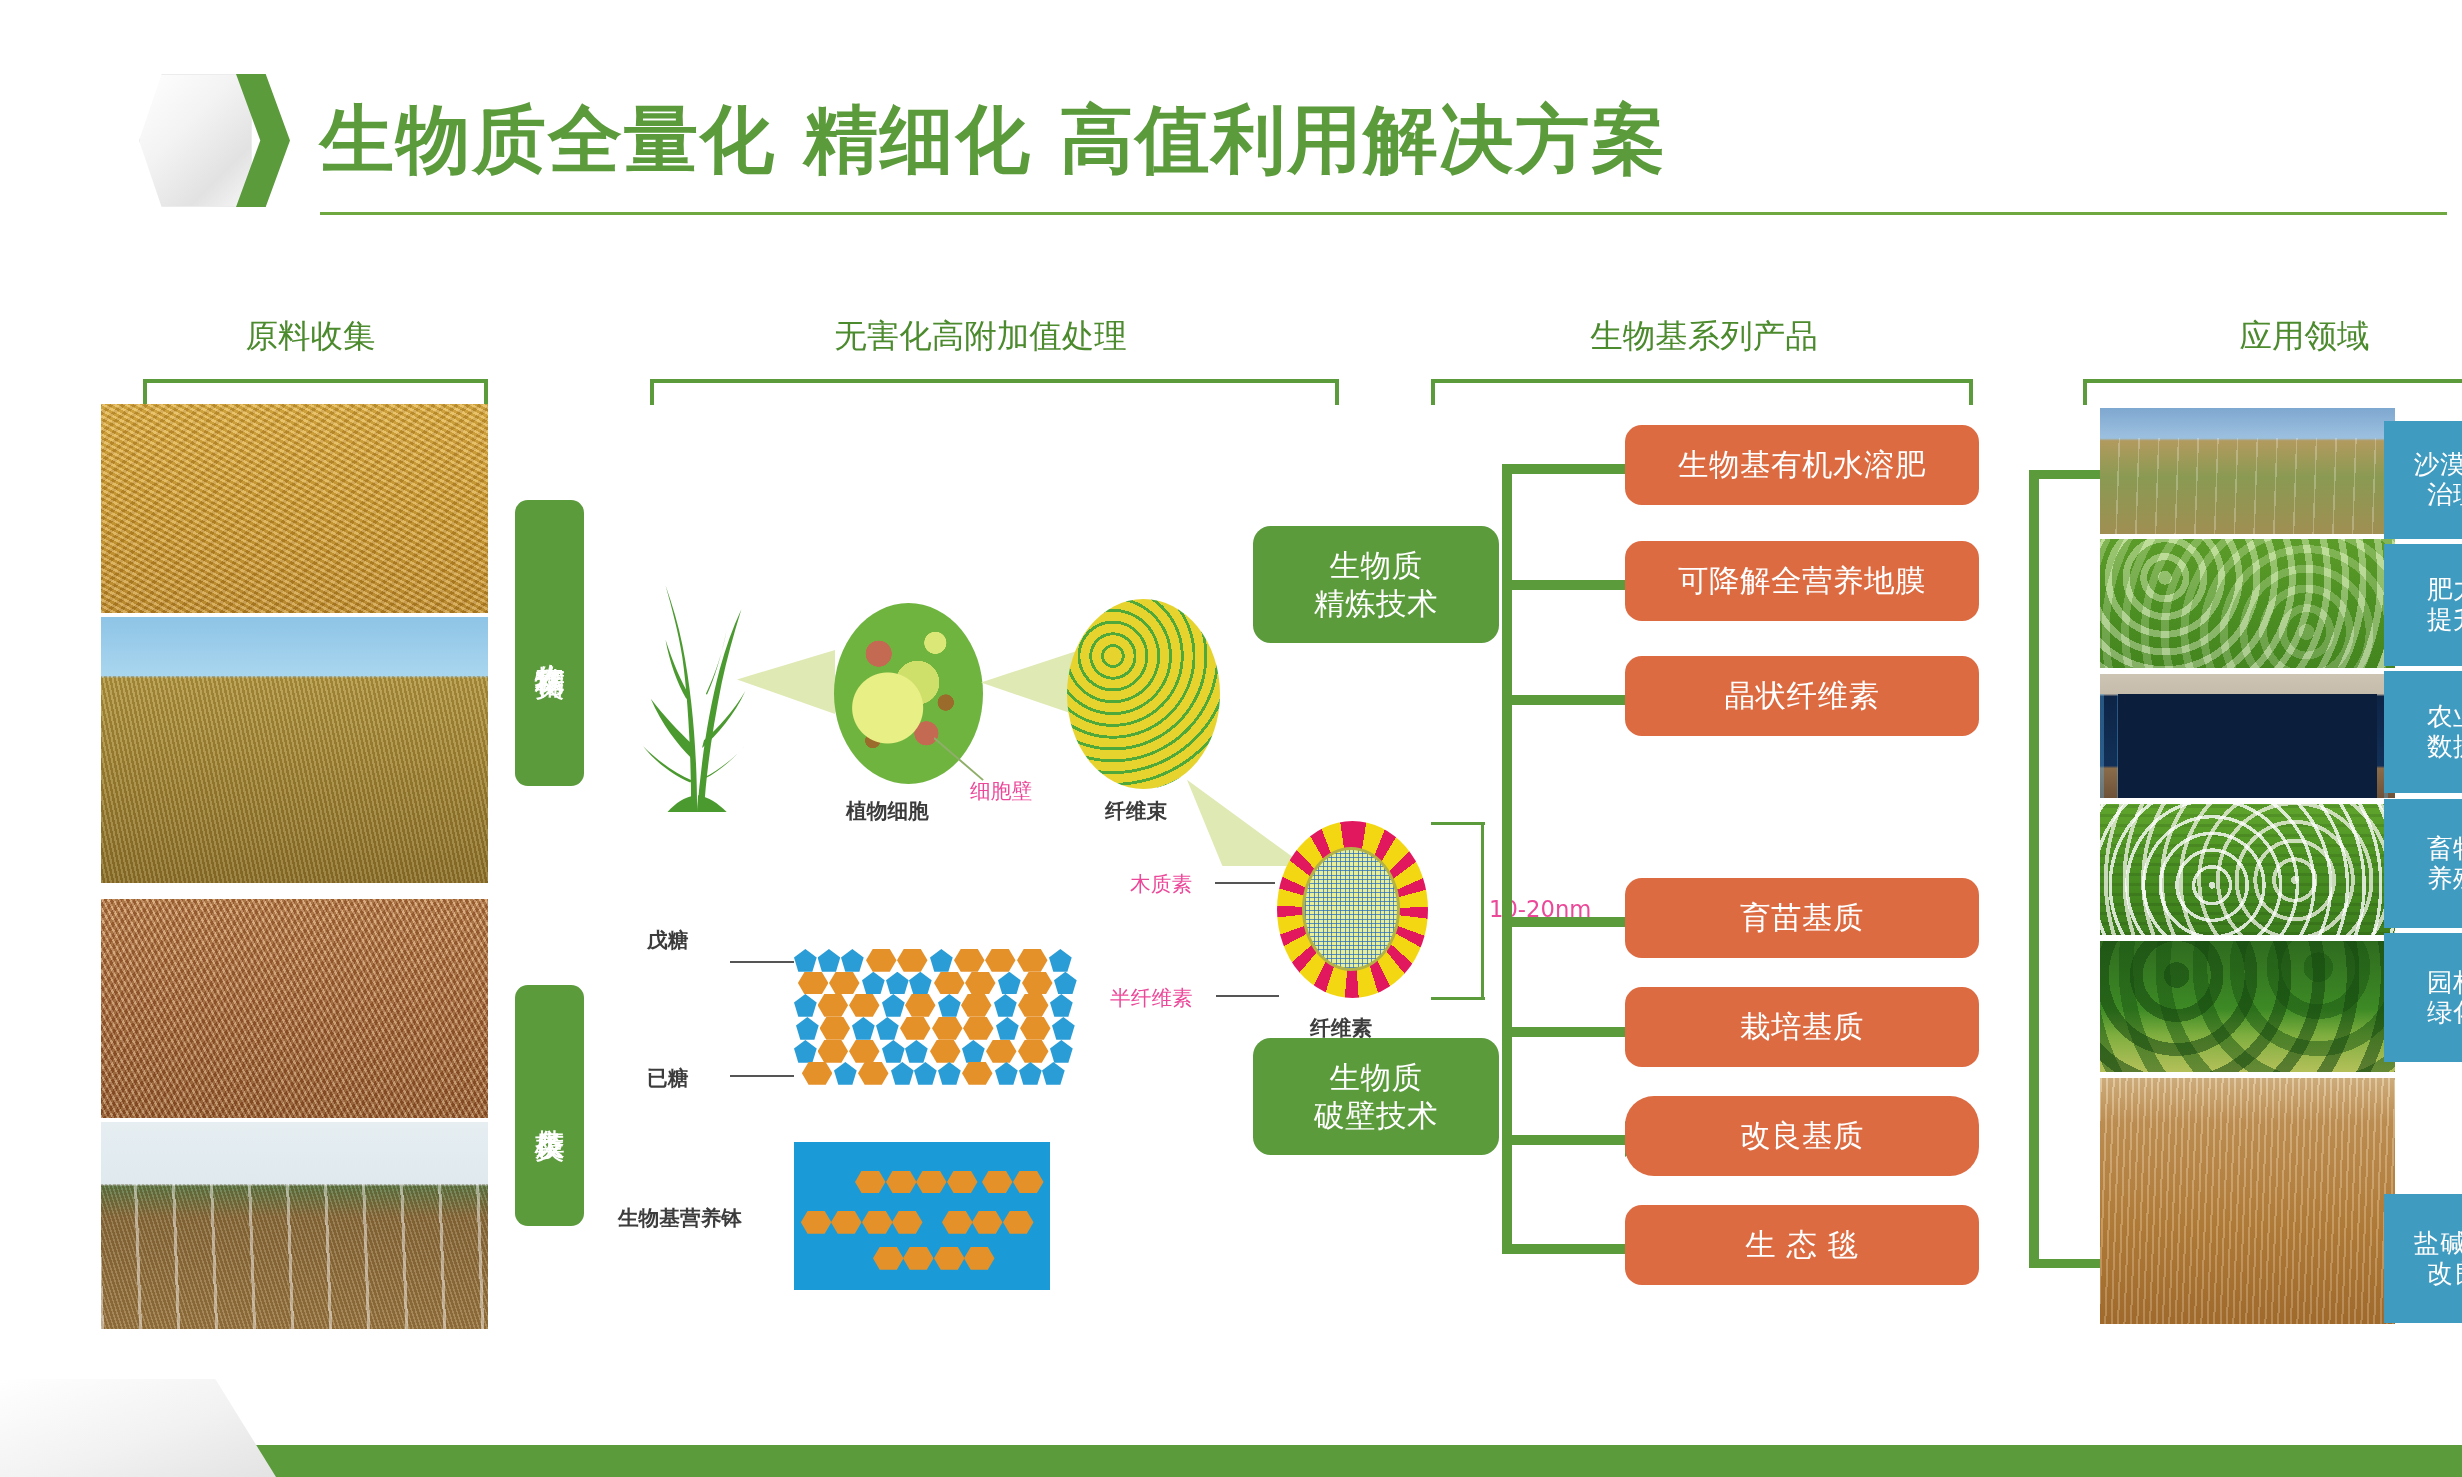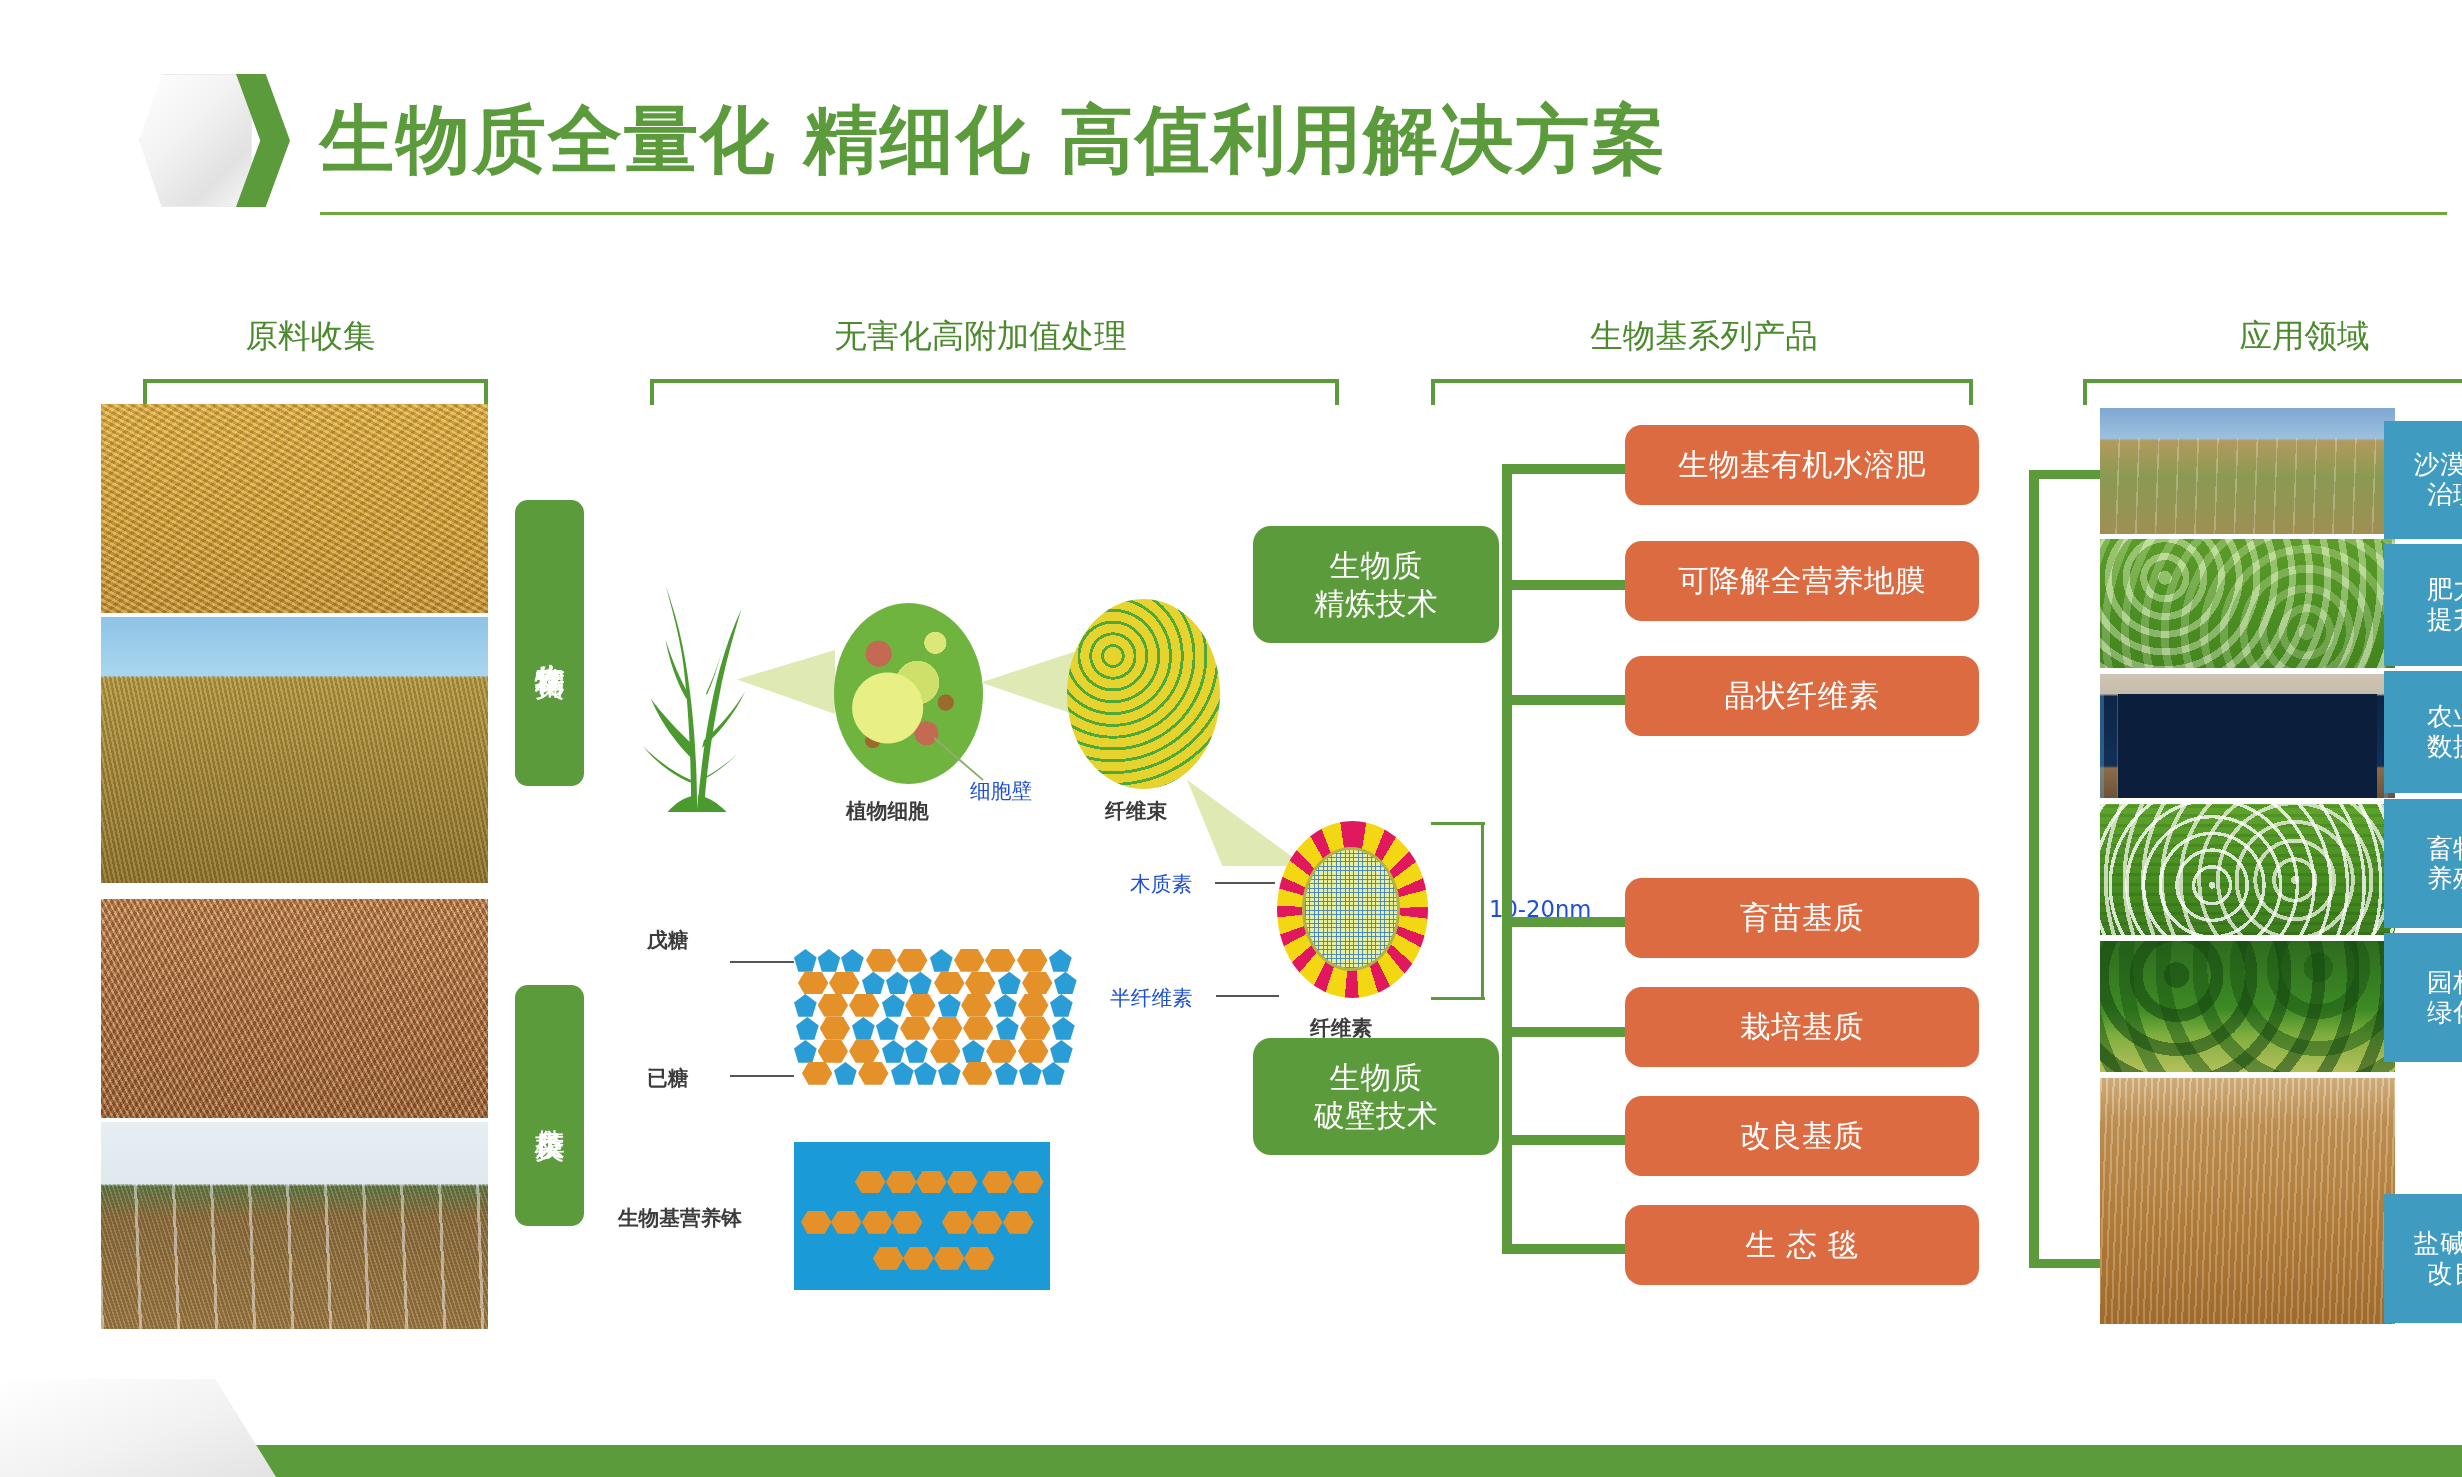--- a/index.html
+++ b/index.html
@@ -121,21 +121,21 @@
     writing-mode: vertical-rl; text-orientation: upright;
     display: flex; align-items: center; justify-content: center;
     letter-spacing: 1px; text-align: center;
   }
 
   
   #sci { position: absolute; left: 613px; top: 502px; width: 886px; height: 788px; }
   .sci-label {
     position: absolute; font-size: 20.7px; color: #333333; white-space: nowrap; font-weight: bold;
   }
-  .sci-label.green { color: #1d4ed8; font-weight: normal; }
+  .sci-label.green { color: #ec4899; font-weight: normal; }
   .sci-label.dim   { color: #3c3c3c; font-weight: bold; }
 
   .cell-disc {
     position: absolute; border-radius: 50%;
     background:
       radial-gradient(circle at 36% 58%, #e8ef84 0 35px, transparent 36px),
       radial-gradient(circle at 56% 44%, #cfe06a 0 21.7px, transparent 22px),
       radial-gradient(circle at 30% 28%, #c46a52 0 12.8px, transparent 13.3px),
       radial-gradient(circle at 62% 72%, #c46a52 0 11.8px, transparent 12.3px),
       radial-gradient(circle at 68% 22%, #dbe878 0 10.8px, transparent 11.3px),
@@ -438,21 +438,21 @@
 <div class="arrowhead" style="left:1625px; top:1013px;"></div>
 <div class="arrowhead" style="left:1625px; top:1121px;"></div>
 <div class="arrowhead" style="left:1625px; top:1230px;"></div>
 
 <div class="prod-box" style="left:1625px; top:425px;  width:354px; height:80px;">生物基有机水溶肥</div>
 <div class="prod-box" style="left:1625px; top:541px; width:354px; height:80px;">可降解全营养地膜</div>
 <div class="prod-box" style="left:1625px; top:656px; width:354px; height:80px;">晶状纤维素</div>
 
 <div class="prod-box" style="left:1625px; top:878px; width:354px; height:80px;">育苗基质</div>
 <div class="prod-box" style="left:1625px; top:987px; width:354px; height:80px;">栽培基质</div>
-<div class="prod-box" style="left:1625px; top:1096px; width:354px; height:80px;">改良基质</div>
+<div class="prod-box" style="left:1625px; top:1096px; width:354px; height:80px;border-radius:29px;">改良基质</div>
 <div class="prod-box" style="left:1625px; top:1205px; width:354px; height:80px;">生 态 毯</div>
 
 <div class="conn" style="left:2029px; top:470px;  width:9.8px; height:798px;"></div>
 <div class="conn" style="left:2029px; top:470px;  width:94px; height:8.9px;"></div>
 <div class="conn" style="left:2029px; top:1259px; width:94px; height:8.9px;"></div>
 
 <div class="photo ph-desert" style="left:2100px; top:408px;  width:295px; height:126px;"></div>
 <div class="photo ph-cabbage" style="left:2100px; top:539px; width:295px; height:129px;"></div>
 <div class="photo ph-screen" style="left:2100px; top:674px; width:295px; height:124px;"></div>
 <div class="photo ph-sheep" style="left:2100px; top:804px; width:295px; height:131px;"></div>

